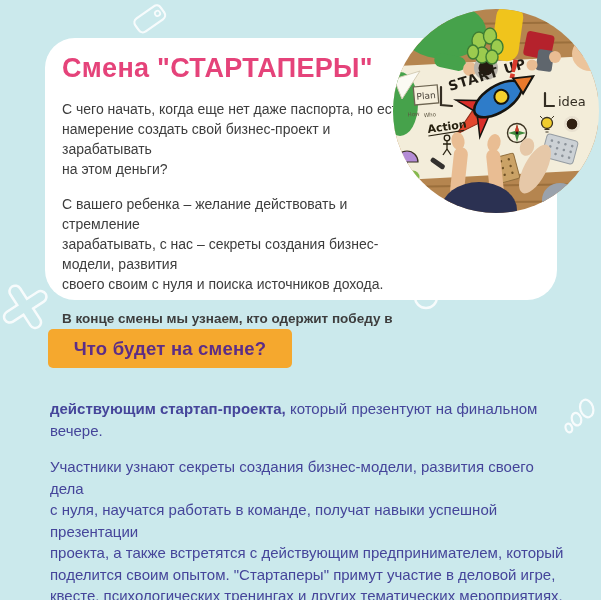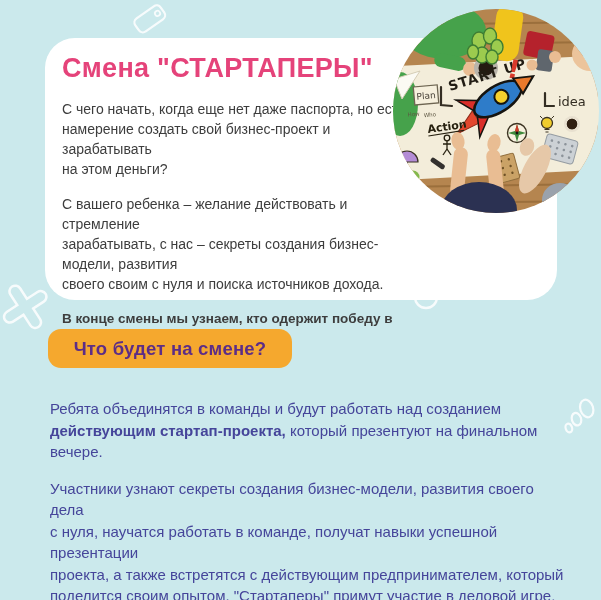--- a/index.html
+++ b/index.html
@@ -34,21 +34,21 @@
   .card p.finale{font-weight:bold;font-size:13.5px;margin-top:15px;width:360px;}
   
   .hero{
     position:absolute;z-index:2;left:393px;top:9px;
     width:206px;height:204px;border-radius:50%;overflow:hidden;
   }
   .hero svg{display:block;width:100%;height:100%;}
   
   .session-button{
     position:absolute;z-index:1;left:48px;top:329px;width:244px;height:39px;
-    background:var(--button-bg,#f5a82e);border-radius:13px;border:none;
+    background:var(--button-bg,#f5a82e);border-radius:5px;border:none;
     display:flex;align-items:center;justify-content:center;
     font-family:inherit;font-size:18.5px;font-weight:800;letter-spacing:.2px;
     color:var(--button-text,#5c2d87);cursor:pointer;
   }
   
   .body-copy{
     position:absolute;z-index:1;left:50px;top:398px;width:518px;
     color:var(--body-text,#45459a);font-size:15px;line-height:21.5px;
   }
   .body-copy p{margin:0;white-space:pre-line;}
@@ -241,22 +241,21 @@
         <ellipse cx="133" cy="138" rx="7" ry="9" fill="#e6c8a8" transform="rotate(20 133 138)"></ellipse>
         <ellipse cx="141" cy="160" rx="11" ry="27" fill="#e6c8a8" transform="rotate(28 141 160)"></ellipse>
         <ellipse cx="166" cy="191" rx="18" ry="17" fill="#9aa2ac"></ellipse>
       </g>
     </svg>
   </div>
 
   <button class="session-button">Что будет на смене?</button>
 
   <div class="body-copy">
-    <p><span>Ребята объединятся в команды и будут работать над созданием
-</span><b>действующим стартап-проекта,</b><span> который презентуют на финальном вечере.</span></p>
+    <p><b>действующим стартап-проекта,</b><span> который презентуют на финальном вечере.</span></p>
     <p>Участники узнают секреты создания бизнес-модели, развития своего дела
 с нуля, научатся работать в команде, получат навыки успешной презентации
 проекта, а также встретятся с действующим предпринимателем, который
 поделится своим опытом. "Стартаперы" примут участие в деловой игре,
 квесте, психологических тренингах и других тематических мероприятиях.</p>
   </div>
 
 </div>
 
 </body></html>

